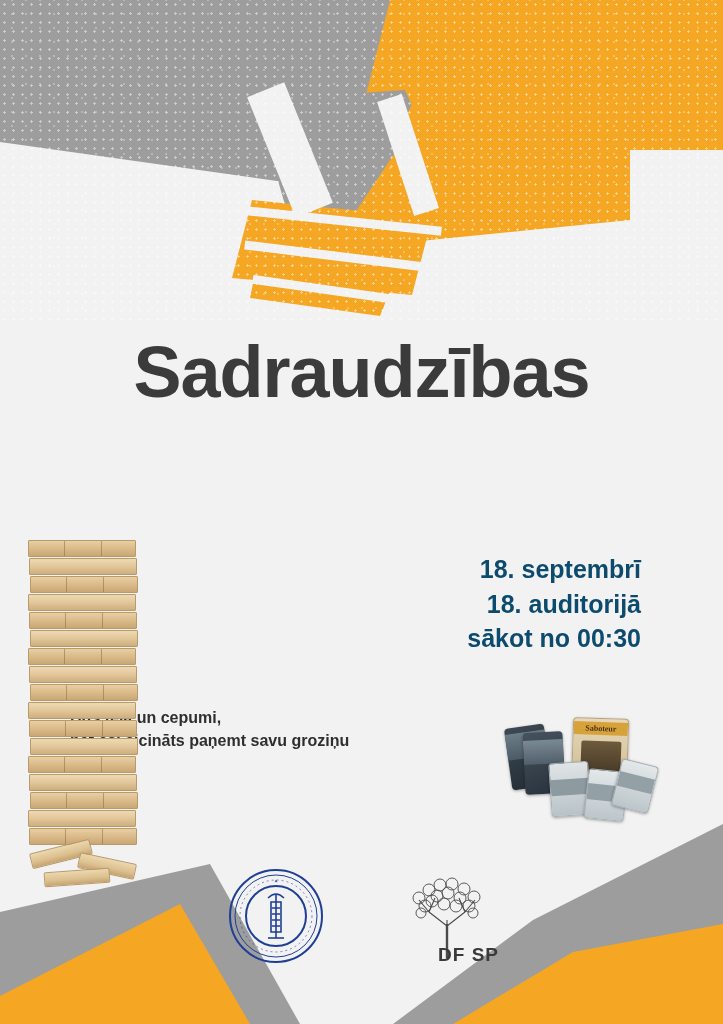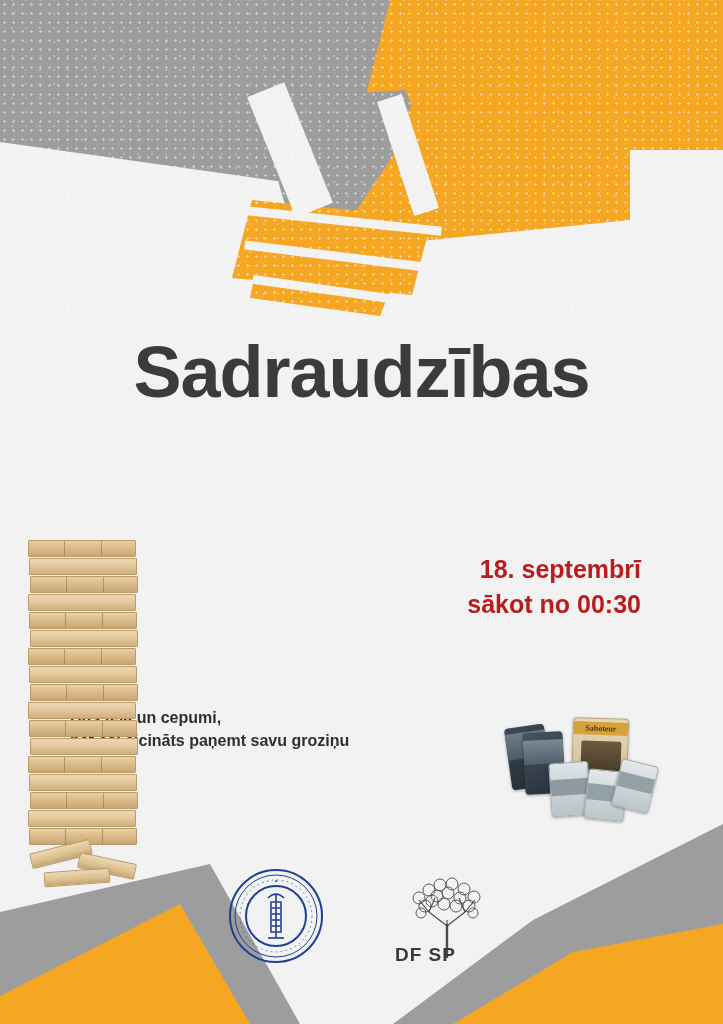--- a/index.html
+++ b/index.html
@@ -175,21 +175,21 @@
     letter-spacing: -1px;
     line-height: 1.05;
   }
 
   
   .details {
     position: absolute;
     right: 82px;
     top: 552px;
     text-align: right;
-    color: #b91c1c;
+    color: #0c4a6e;
     font-weight: bold;
     font-size: 25px;
     line-height: 1.38;
   }
 
   
   .note {
     position: absolute;
     left: 70px;
     top: 706px;
@@ -264,21 +264,21 @@
     left: 395px;
     top: 868px;
     width: 104px;
     height: 104px;
   }
   .dfsp-text {
     position: absolute;
     left: 395px;
     top: 944px;
     width: 104px;
-    text-align: left;
+    text-align: right;
     font-size: 19px;
     font-weight: bold;
     color: #3a3a3a;
     letter-spacing: 1px;
   }
 </style>
 </head>
 <body>
 
 <div id="poster">
@@ -305,20 +305,21 @@
 
     <div class="speckle"></div>
   </div>
 
   <div class="title-block">
     <div class="title-line">Sadraudzības</div>
   </div>
 
   <div class="details">
     <div>18. septembrī</div>
+    <div>18. auditorijā</div>
     <div>sākot no 00:30</div>
   </div>
 
   <div class="note">
     <div>Būs tēja un cepumi,</div>
     <div>bet esi aicināts paņemt savu groziņu</div>
   </div>
 
   <div class="tower">
 

